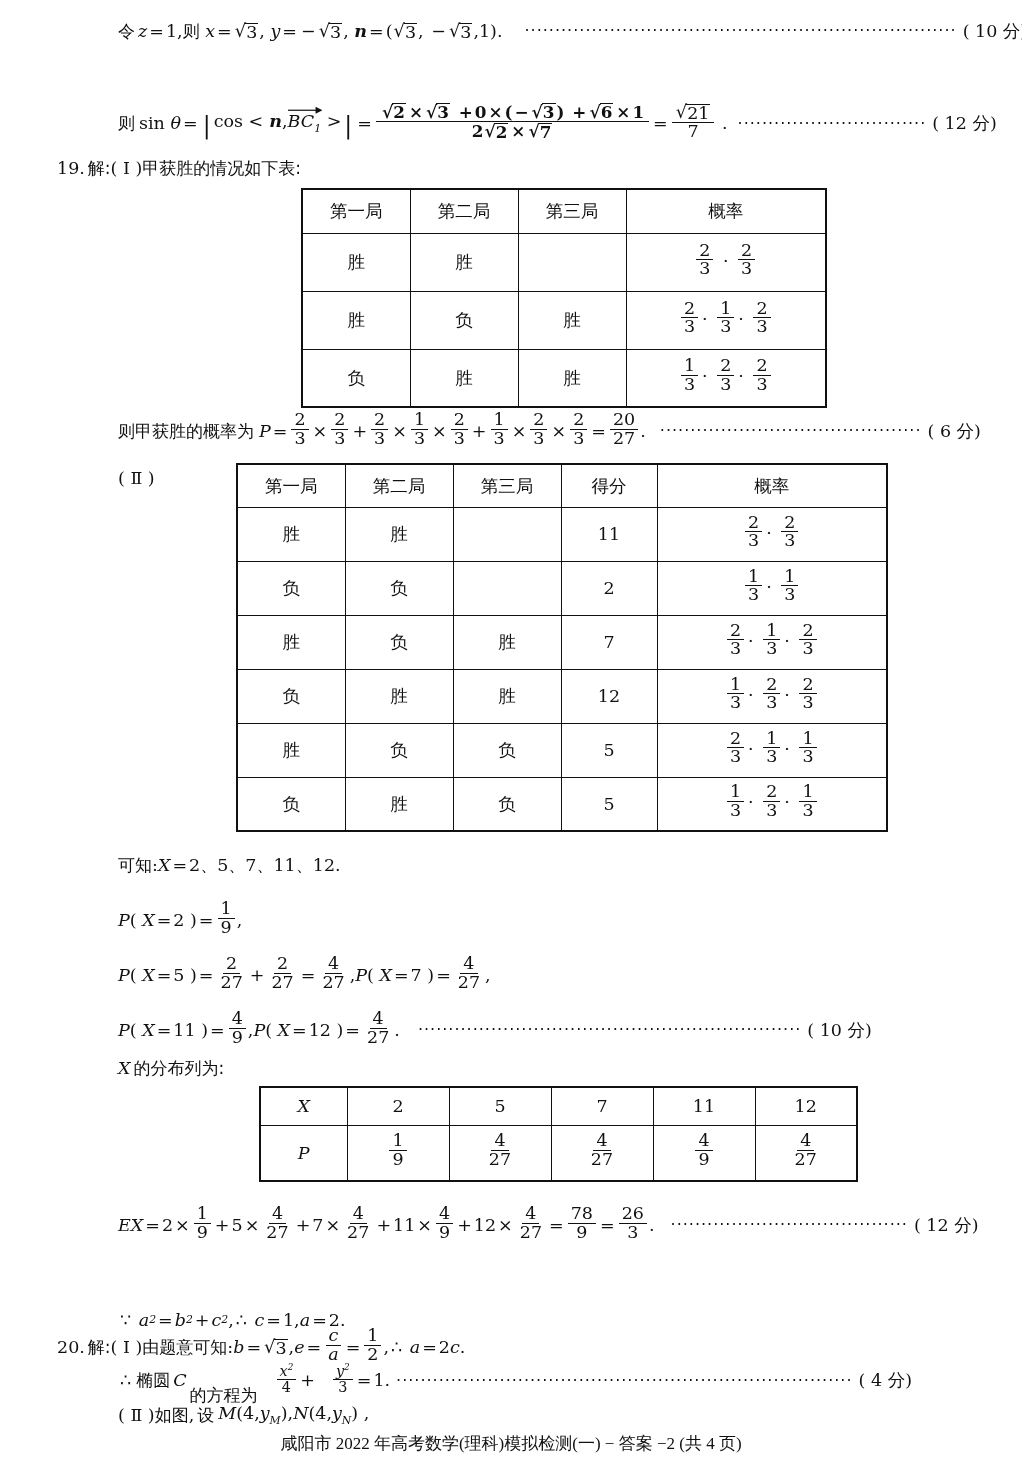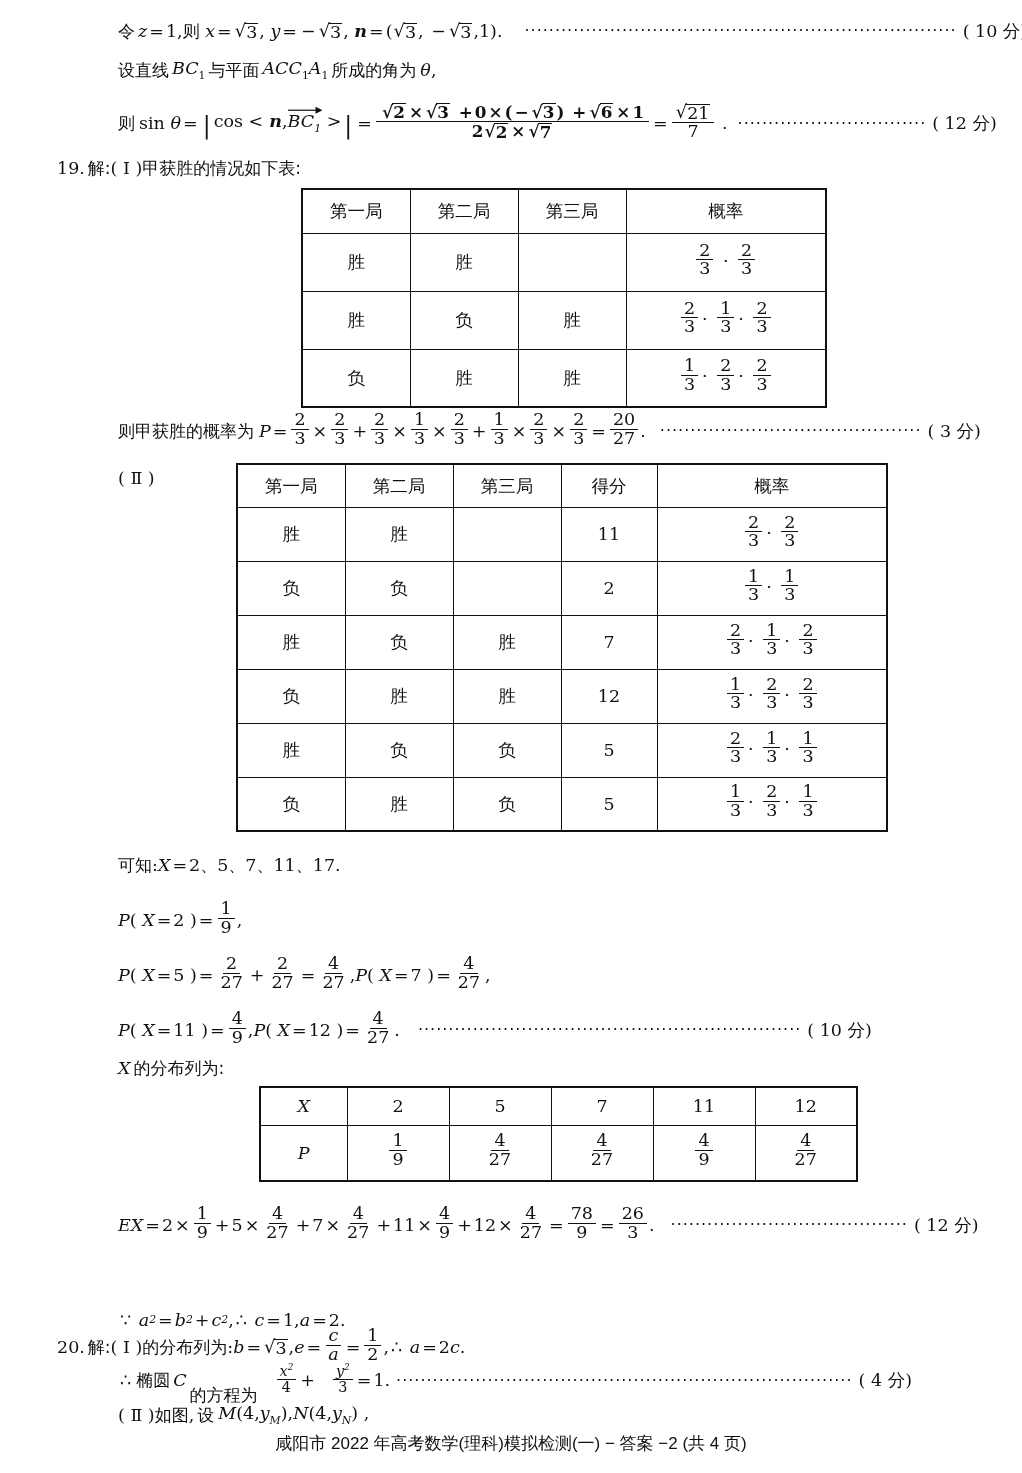--- a/index.html
+++ b/index.html
@@ -117,21 +117,21 @@
   }
   table.grid td.num { font-family: "DejaVu Serif","Liberation Serif",serif; }
   table.grid td.prob { font-family: "DejaVu Serif","Liberation Serif",serif; }
 
   
   .footer {
     position: absolute;
     left: 0; right: 0;
     text-align: center;
     font-size: 17px;
-    font-family: Liberation Sans, sans-serif;
+    font-family: Liberation Serif, serif;
     white-space: nowrap;
   }
 </style>
 </head>
 <body>
 
 <div class="page">
 
   <div class="line" style="left:118px; top:22px;">
     <span class="cjk">令</span>
@@ -139,28 +139,20 @@
       <span class="mi">z</span><span class="op">=</span><span class="mn">1</span><span class="mn">,</span><span class="cjk">则</span>
       <span class="mi">x</span><span class="op">=</span><span class="sqrt"><span class="rad">√</span><span class="rnd">3</span></span><span class="mn">,</span>
       <span class="mi">y</span><span class="op">=</span><span class="op">−</span><span class="sqrt"><span class="rad">√</span><span class="rnd">3</span></span><span class="mn">,</span>
       <span class="mb">n</span><span class="op">=</span><span class="mn">(</span><span class="sqrt"><span class="rad">√</span><span class="rnd">3</span></span><span class="mn">,</span>
       <span class="op">−</span><span class="sqrt"><span class="rad">√</span><span class="rnd">3</span></span><span class="mn">,1).</span>
     </span>
     <span class="dots" style="padding-left:22px;">·······································································</span>
     <span class="score">( 10 分)</span>
   </div>
 
-  <div class="line" style="left:118px; top:60px;">
-    <span class="cjk">设直线</span>
-    <span style="padding:0 3px;"><span class="mi">BC</span><span class="sub">1</span></span>
-    <span class="cjk">与平面</span>
-    <span style="padding:0 3px;"><span class="mi">ACC</span><span class="sub">1</span><span class="mi">A</span><span class="sub">1</span></span>
-    <span class="cjk">所成的角为</span>
-    <span style="padding-left:4px;"><span class="mi">θ</span><span class="mn">,</span></span>
-  </div>
 
   <div class="line" style="left:118px; top:105px; align-items:center;">
     <span class="cjk">则</span>
     <span style="padding-left:4px;"><span class="mn" style="font-style:normal;">sin</span> <span class="mi">θ</span><span class="op">=</span></span>
     <span class="absbar">|</span>
     <span><span class="mn">cos&nbsp;&lt;</span><span class="mb">&nbsp;n</span><span class="mn">,</span><span class="vec"><span class="mi">BC</span><span class="subi">1</span><span class="arw">
             <svg viewBox="0 0 40 10" preserveAspectRatio="none">
               <line x1="0" y1="6" x2="36" y2="6" stroke="#111" stroke-width="1.4"></line>
               <polygon points="40,6 32,2 32,10" fill="#111"></polygon>
             </svg>
@@ -306,21 +298,21 @@
         <span class="num">2</span>
         <span class="den">3</span>
       </span>
       <span class="op">=</span>
     <span class="frac">
         <span class="num">20</span>
         <span class="den">27</span>
       </span>
       <span class="mn">.</span>
     <span class="dots" style="padding-left:14px;">···········································</span>
-    <span class="score">( 3 分)</span>
+    <span class="score">( 6 分)</span>
   </div>
 
   <div class="line" style="left:118px; top:470px;">
     <span class="score">( Ⅱ )</span>
   </div>
 
   <table class="grid" style="left:236px; top:463px; width:650px;">
     <colgroup>
         <col style="width:108px">
         <col style="width:108px">
@@ -457,21 +449,21 @@
     <span class="mi">X</span>
       <span class="op">=</span>
       <span class="mn">2</span>
       <span class="cjk">、</span>
       <span class="mn">5</span>
       <span class="cjk">、</span>
       <span class="mn">7</span>
       <span class="cjk">、</span>
       <span class="mn">11</span>
       <span class="cjk">、</span>
-      <span class="mn">17.</span>
+      <span class="mn">12.</span>
   </div>
 
   <div class="line" style="left:118px; top:902px;">
     <span class="mi">P</span>
       <span class="mn">(</span>
       <span class="mi">&nbsp;X</span>
       <span class="op">=</span>
       <span class="mn">2&nbsp;)</span>
       <span class="op">=</span>
     <span class="frac">
@@ -642,21 +634,21 @@
       <span class="mn">.</span>
     <span class="dots" style="padding-left:16px;">·······································</span>
     <span class="score">( 12 分)</span>
   </div>
 
   <div class="line" style="left:57px; top:1329px;">
     <span class="score">20.</span>
     <span class="cjk" style="padding-left:3px;">解</span>
     <span class="cjk">:</span>
     <span class="score">( Ⅰ )</span>
-    <span class="cjk">的分布列为</span>
+    <span class="cjk">由题意可知</span>
       <span class="mn">:</span>
     <span class="mi">b</span>
       <span class="op">=</span>
       <span class="sqrt"><span class="rad">√</span><span class="rnd">3</span></span>
       <span class="mn">,</span>
     <span class="mi">e</span>
       <span class="op">=</span>
     <span class="frac">
         <span class="num"><span class="mi">c</span></span>
         <span class="den"><span class="mi">a</span></span>

